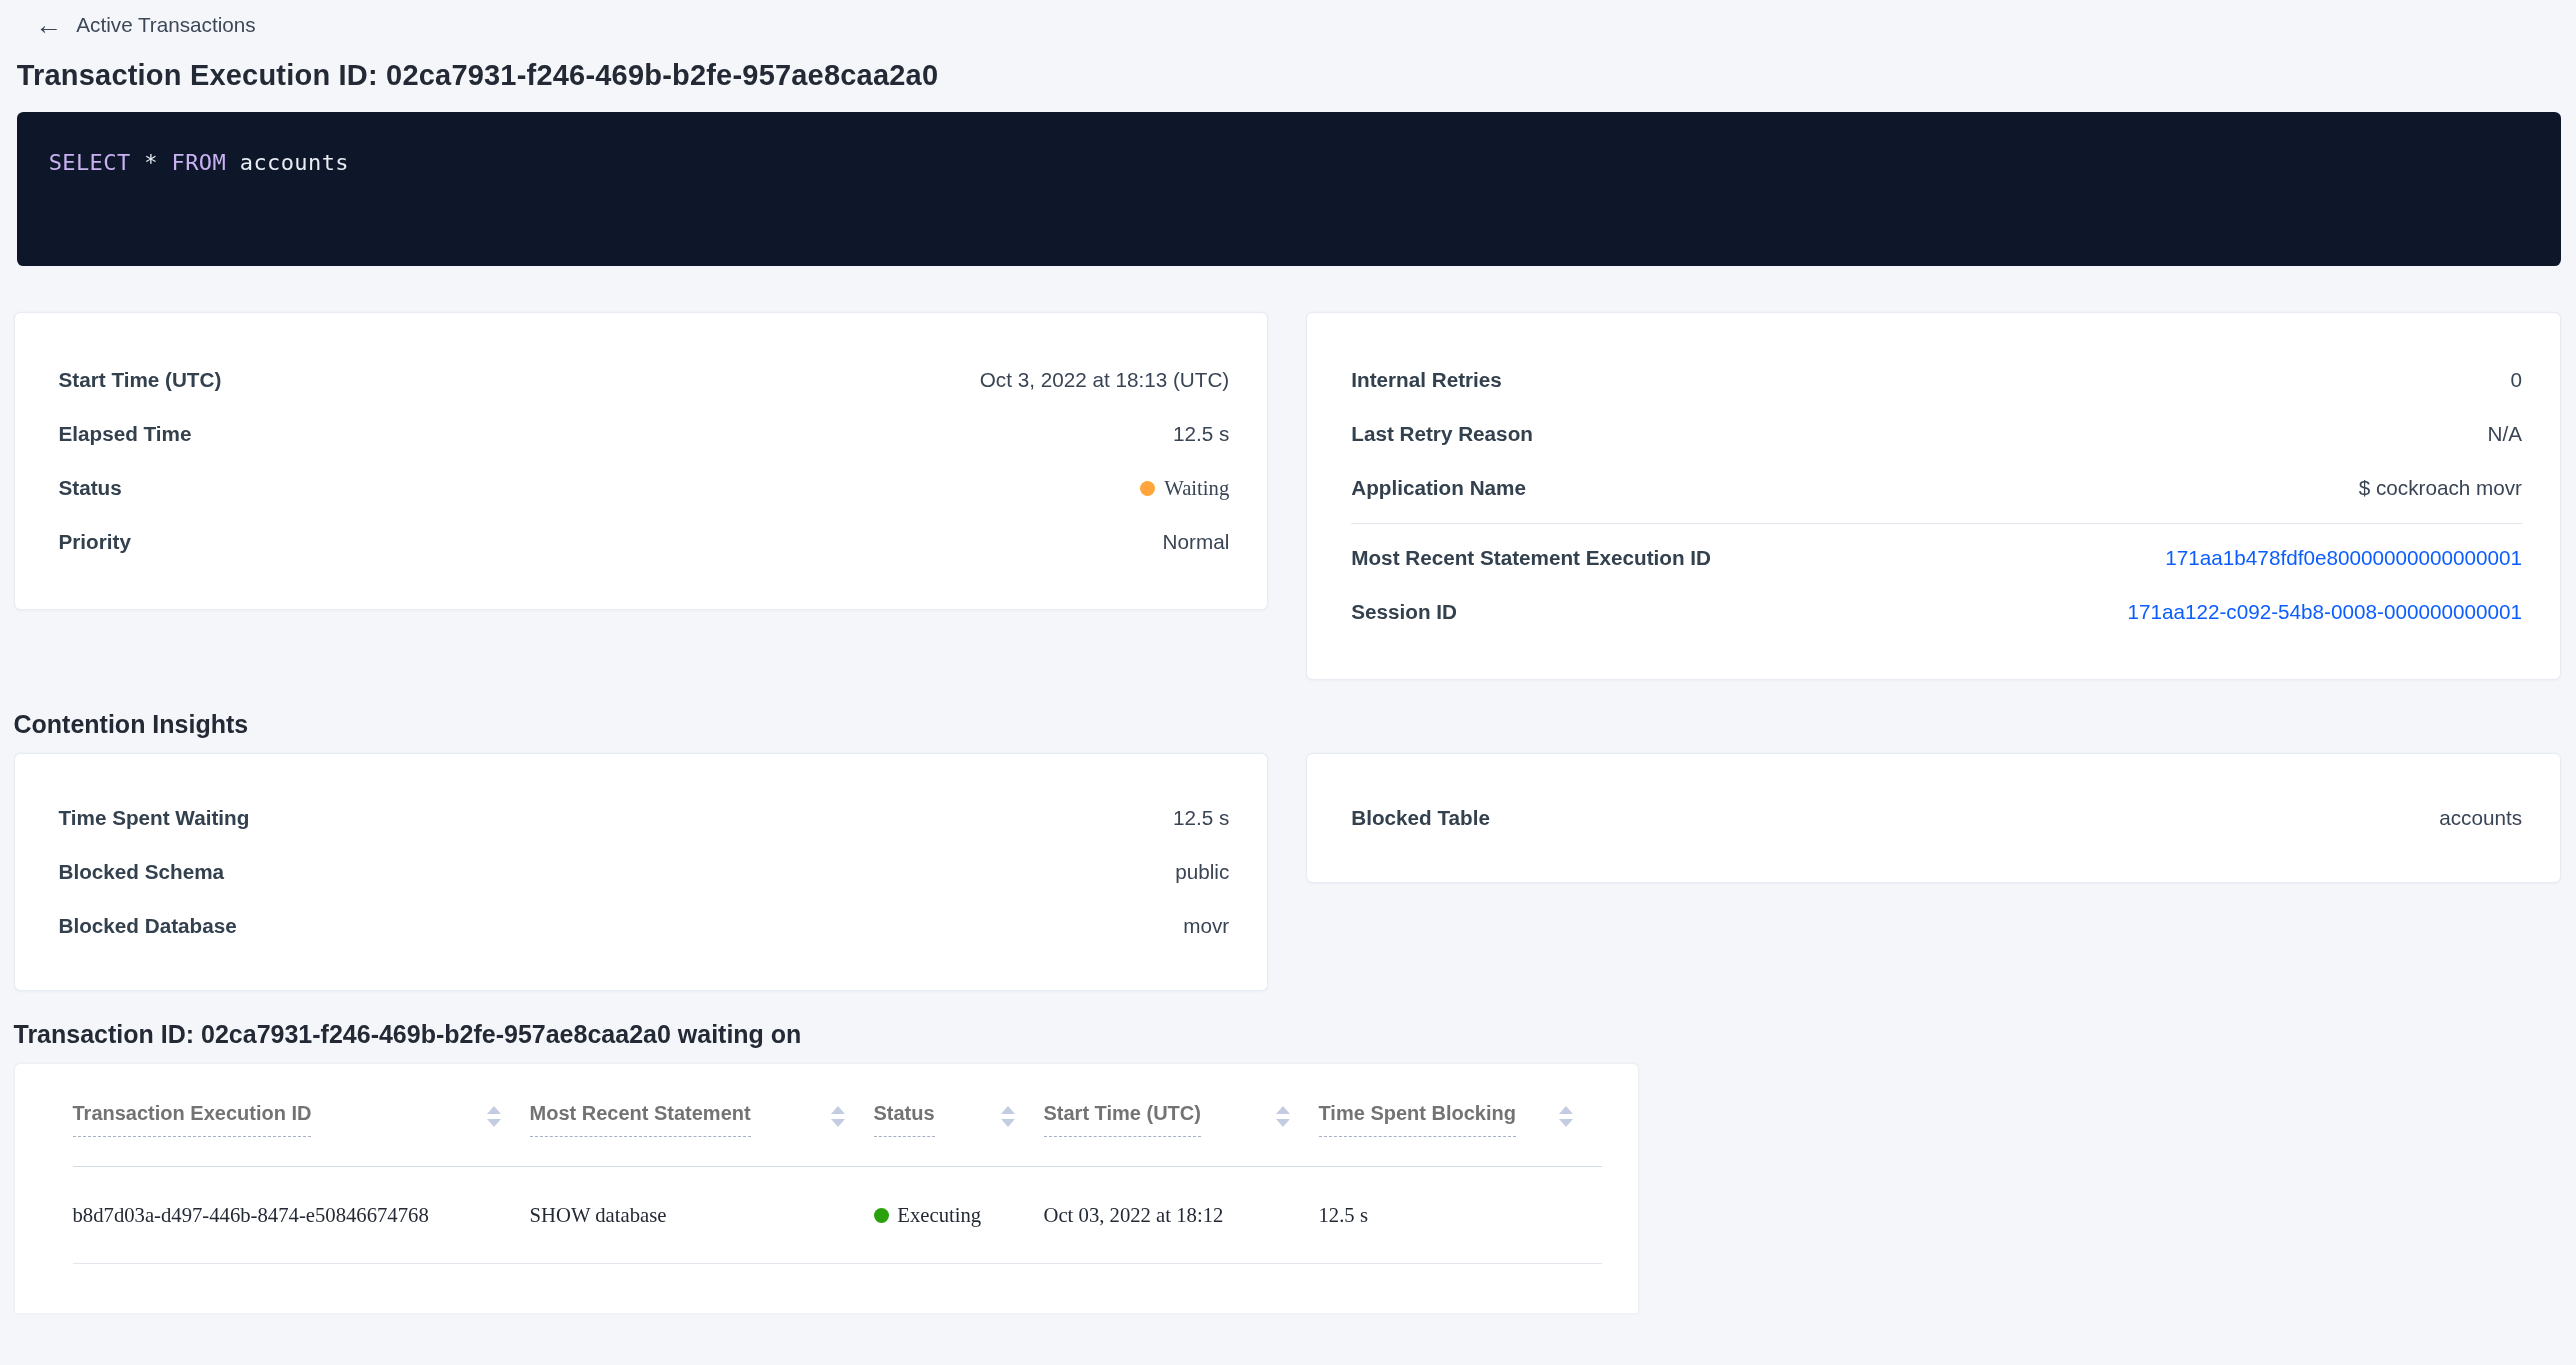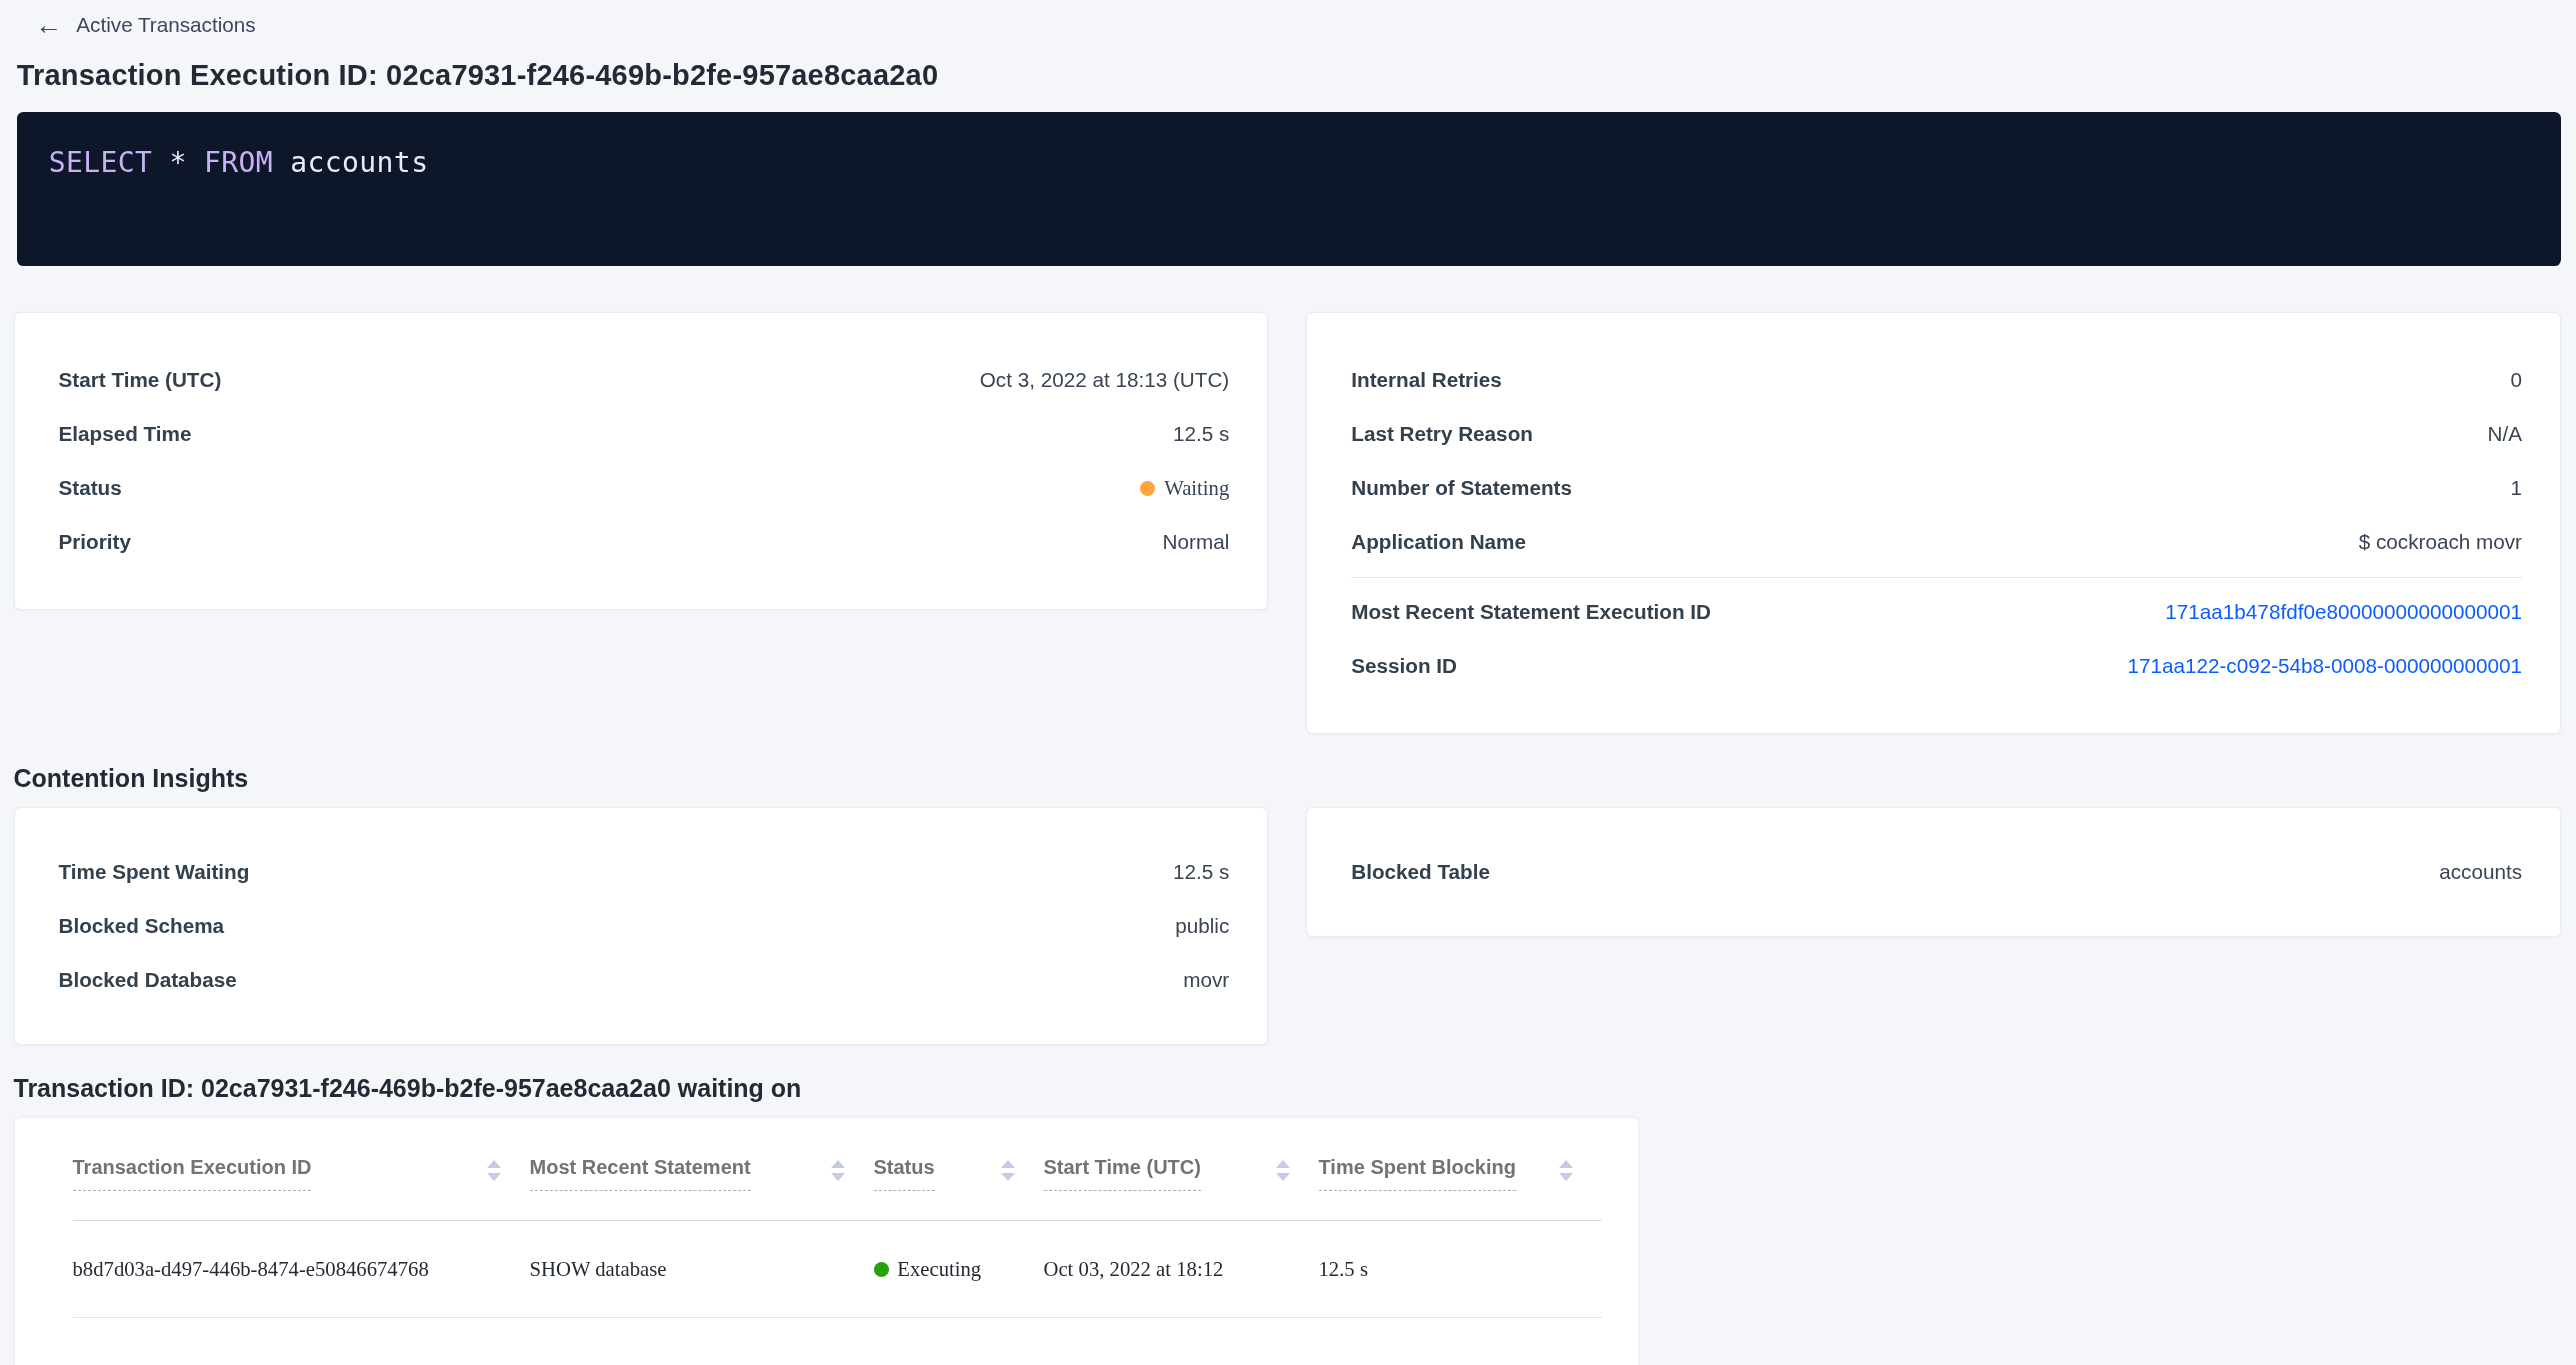--- a/index.html
+++ b/index.html
@@ -30,21 +30,21 @@
   }
 
   
   .sql-box {
     margin: 20.7px 15px 0 16.7px;
     height: 154px;
     background: #0e1729;
     border-radius: 6.4px;
     padding: 37px 32px;
     font-family: "DejaVu Sans Mono", "Liberation Mono", monospace;
-    font-size: 28px; line-height: 27px;
+    font-size: 22px; line-height: 27px;
     letter-spacing: 0.4px;
   }
   .tok-kw { color: #c9b1f2; }
   .tok-plain { color: #e8ecf4; }
 
   
   .cards-row {
     display: flex; gap: 38px;
     margin: 46px 15px 0 13.5px;
     align-items: flex-start;
@@ -159,24 +159,20 @@
     </div>
 
     <div class="card">
       <div class="kv-row">
         <span class="kv-label">Internal Retries</span>
         <span class="kv-value">0</span>
       </div>
       <div class="kv-row">
         <span class="kv-label">Last Retry Reason</span>
         <span class="kv-value">N/A</span>
-      </div>
-      <div class="kv-row">
-        <span class="kv-label">Number of Statements</span>
-        <span class="kv-value">1</span>
       </div>
       <div class="kv-row">
         <span class="kv-label">Application Name</span>
         <span class="kv-value">$ cockroach movr</span>
       </div>
       <hr class="card-divider">
       <div class="kv-row">
         <span class="kv-label">Most Recent Statement Execution ID</span>
         <a class="kv-value link">171aa1b478fdf0e80000000000000001</a>
       </div>

